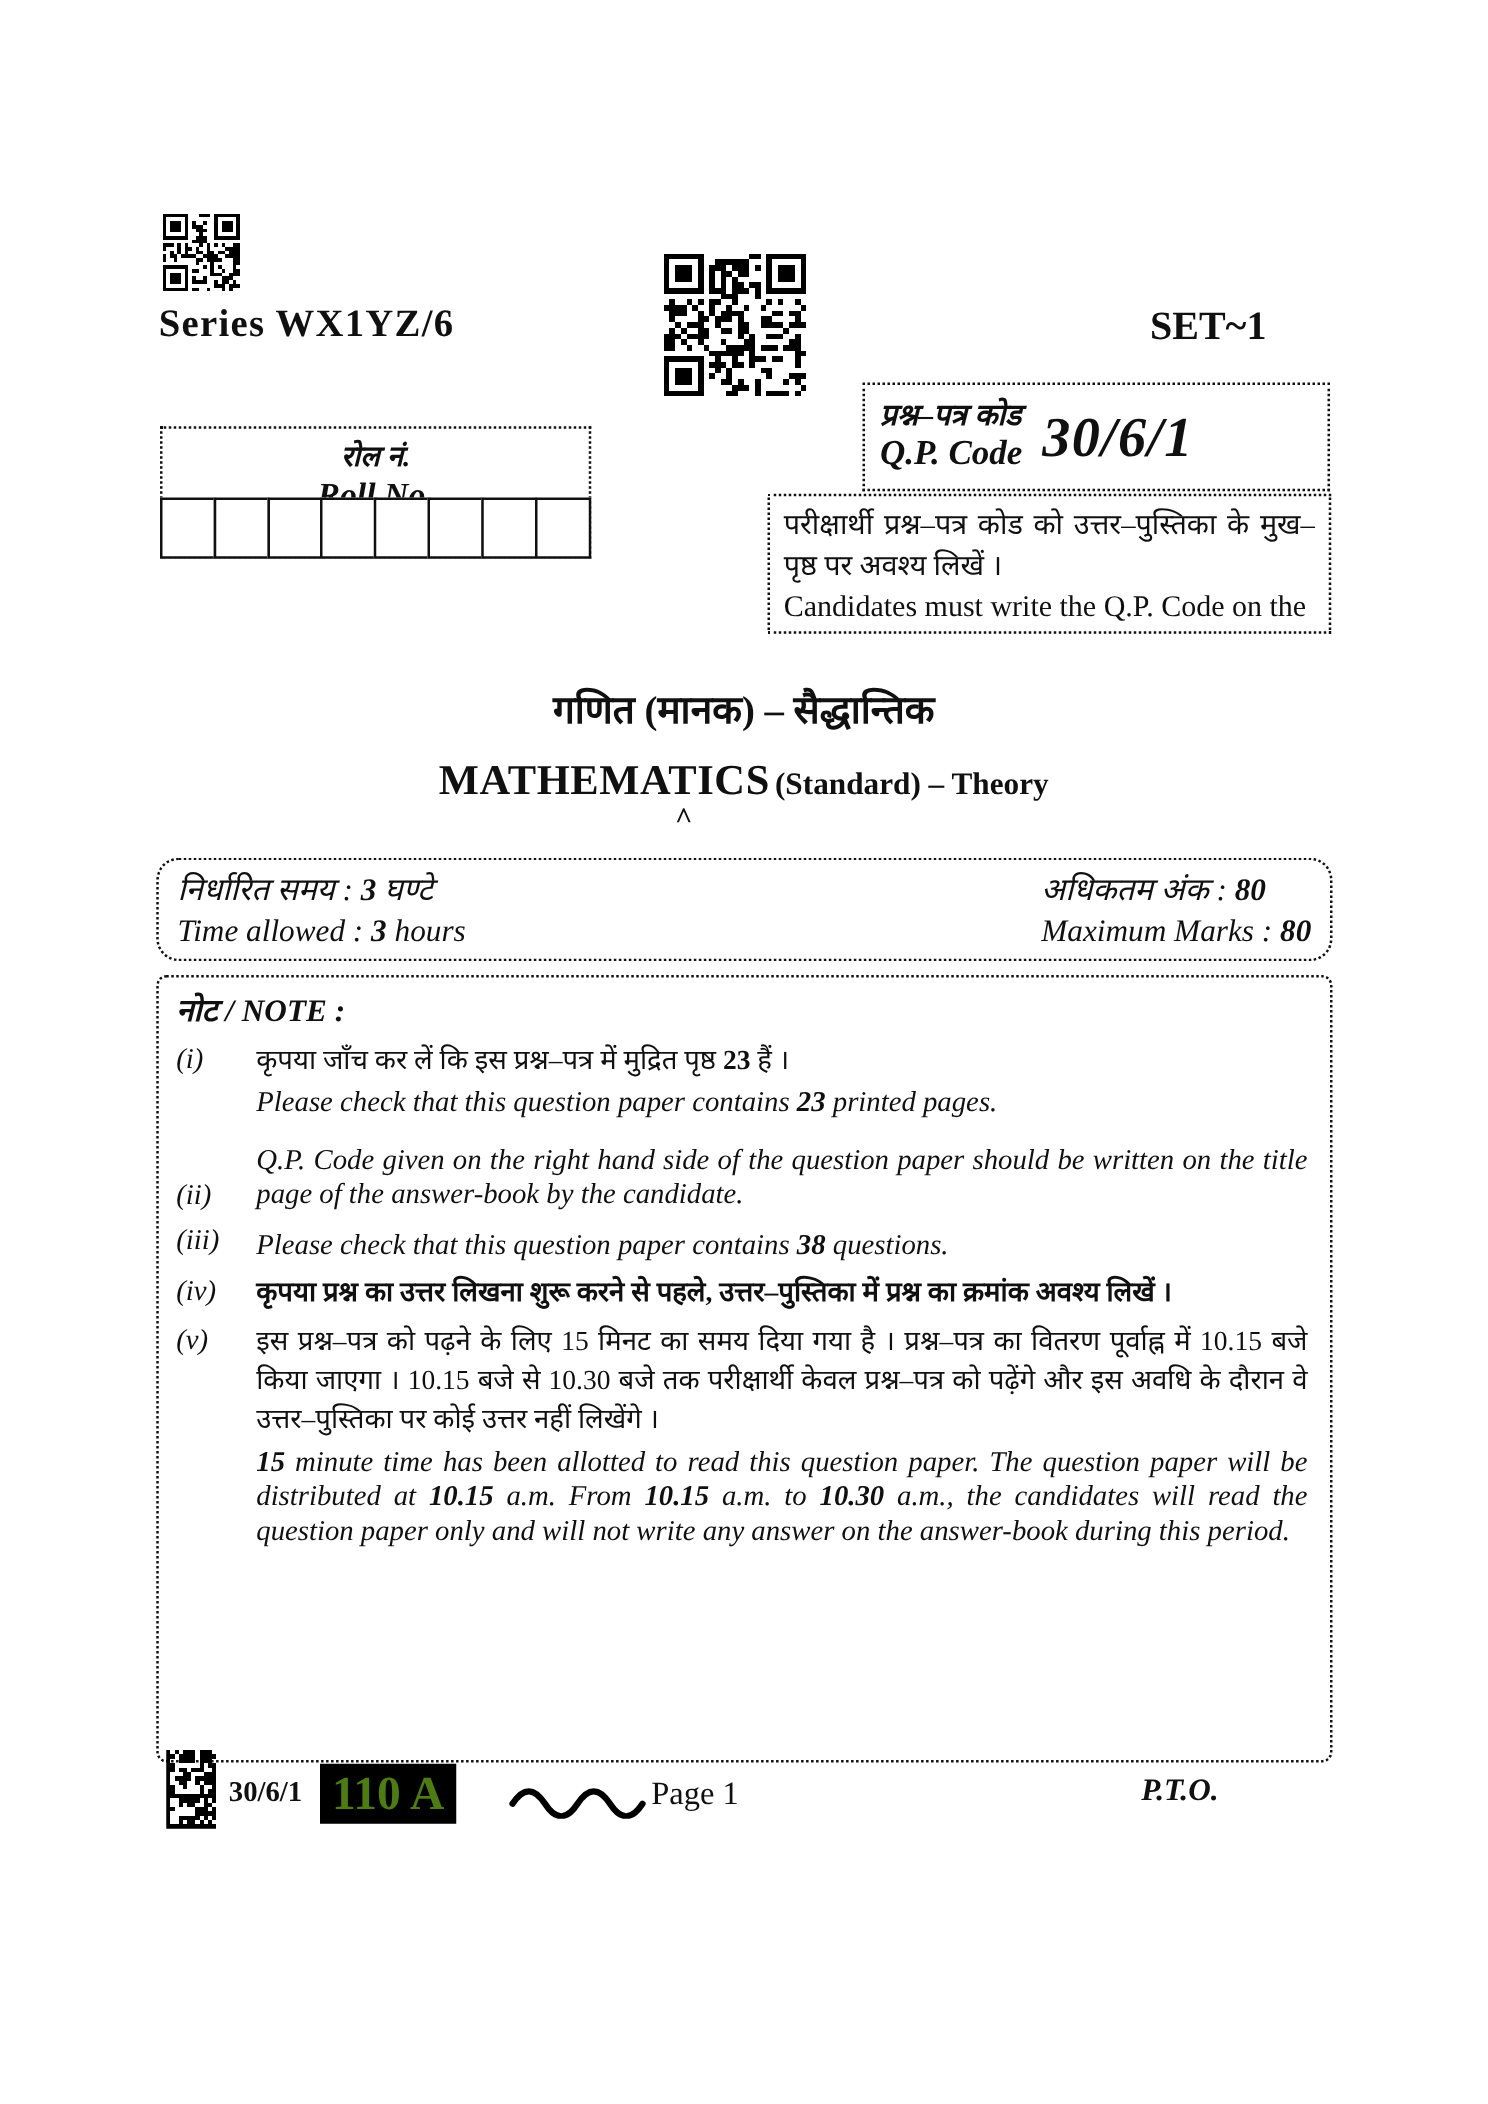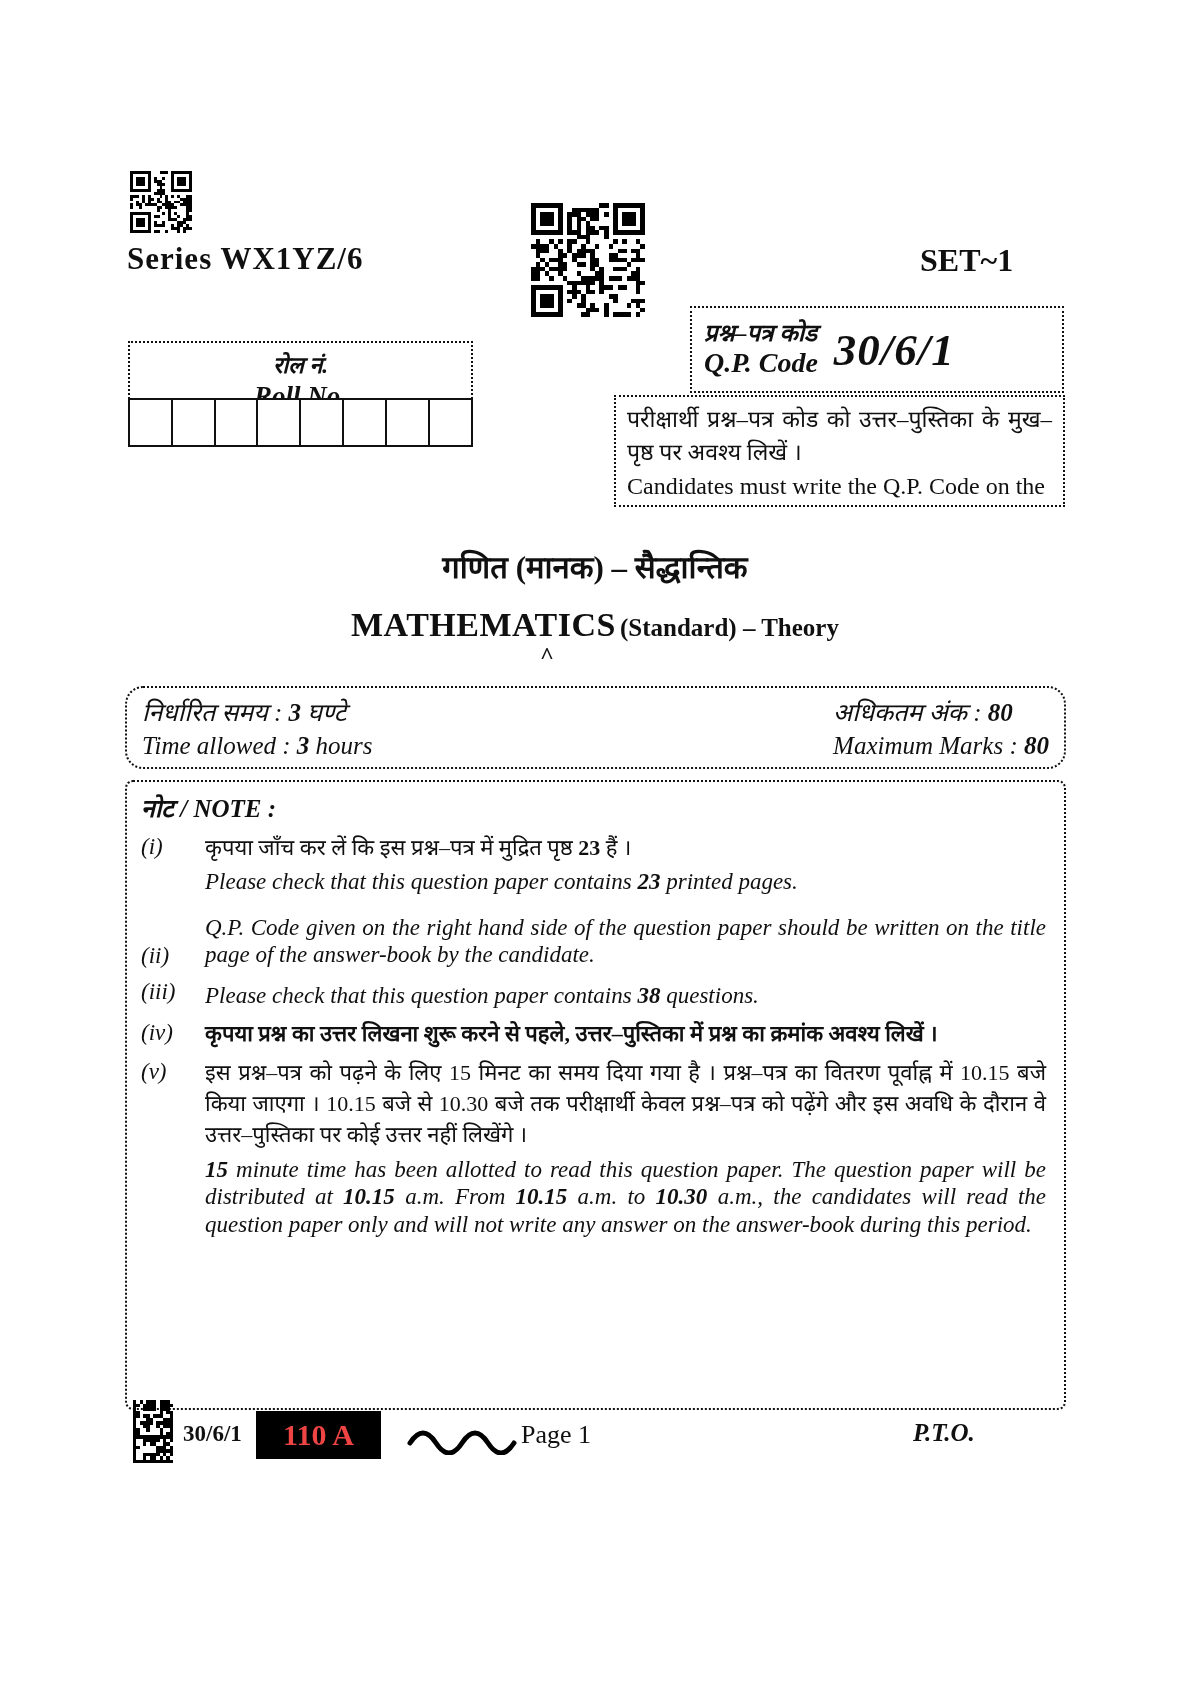--- a/index.html
+++ b/index.html
@@ -58,22 +58,22 @@
   .note-item{display:flex;}
   .mt-a{margin-top:8px;} .mt-b{margin-top:13px;align-items:flex-end;}
   .note-label{width:64px;flex:none;font-style:italic;font-size:23px;padding-top:2px;}
   .note-body{flex:1;}
   .note-hi{font-size:22px;line-height:1.42;text-align:justify;}
   .note-en{font-size:23px;font-style:italic;line-height:1.2;text-align:justify;margin-top:5px;}
 
   
   .dm-code{left:133px;top:1400px;width:40px;height:63px;}
   .f-code{left:183px;top:1421px;font-size:23px;font-weight:bold;}
-  .f-batch{left:256px;top:1411px;width:125px;height:48px;background:#000;color:#ef4444;
-           display:flex;align-items:center;justify-content:center;font-size:30px;font-weight:bold;}
+  .f-batch{left:256px;top:1411px;width:109px;height:48px;background:#000;color:#4d7c0f;
+           display:flex;align-items:center;justify-content:center;font-size:38px;font-weight:bold;}
   .f-squiggle{left:406px;top:1427px;width:112px;height:28px;}
   .f-page{left:521px;top:1420px;font-size:26px;}
   .f-pto{left:913px;top:1419px;font-size:25px;font-weight:bold;font-style:italic;}
 </style>
 </head>
 <body>
 
 <div class="page">
 
   <svg class="abs qr-small" id="qr1" xmlns="http://www.w3.org/2000/svg" shape-rendering="crispEdges" viewBox="0 0 21 21">

